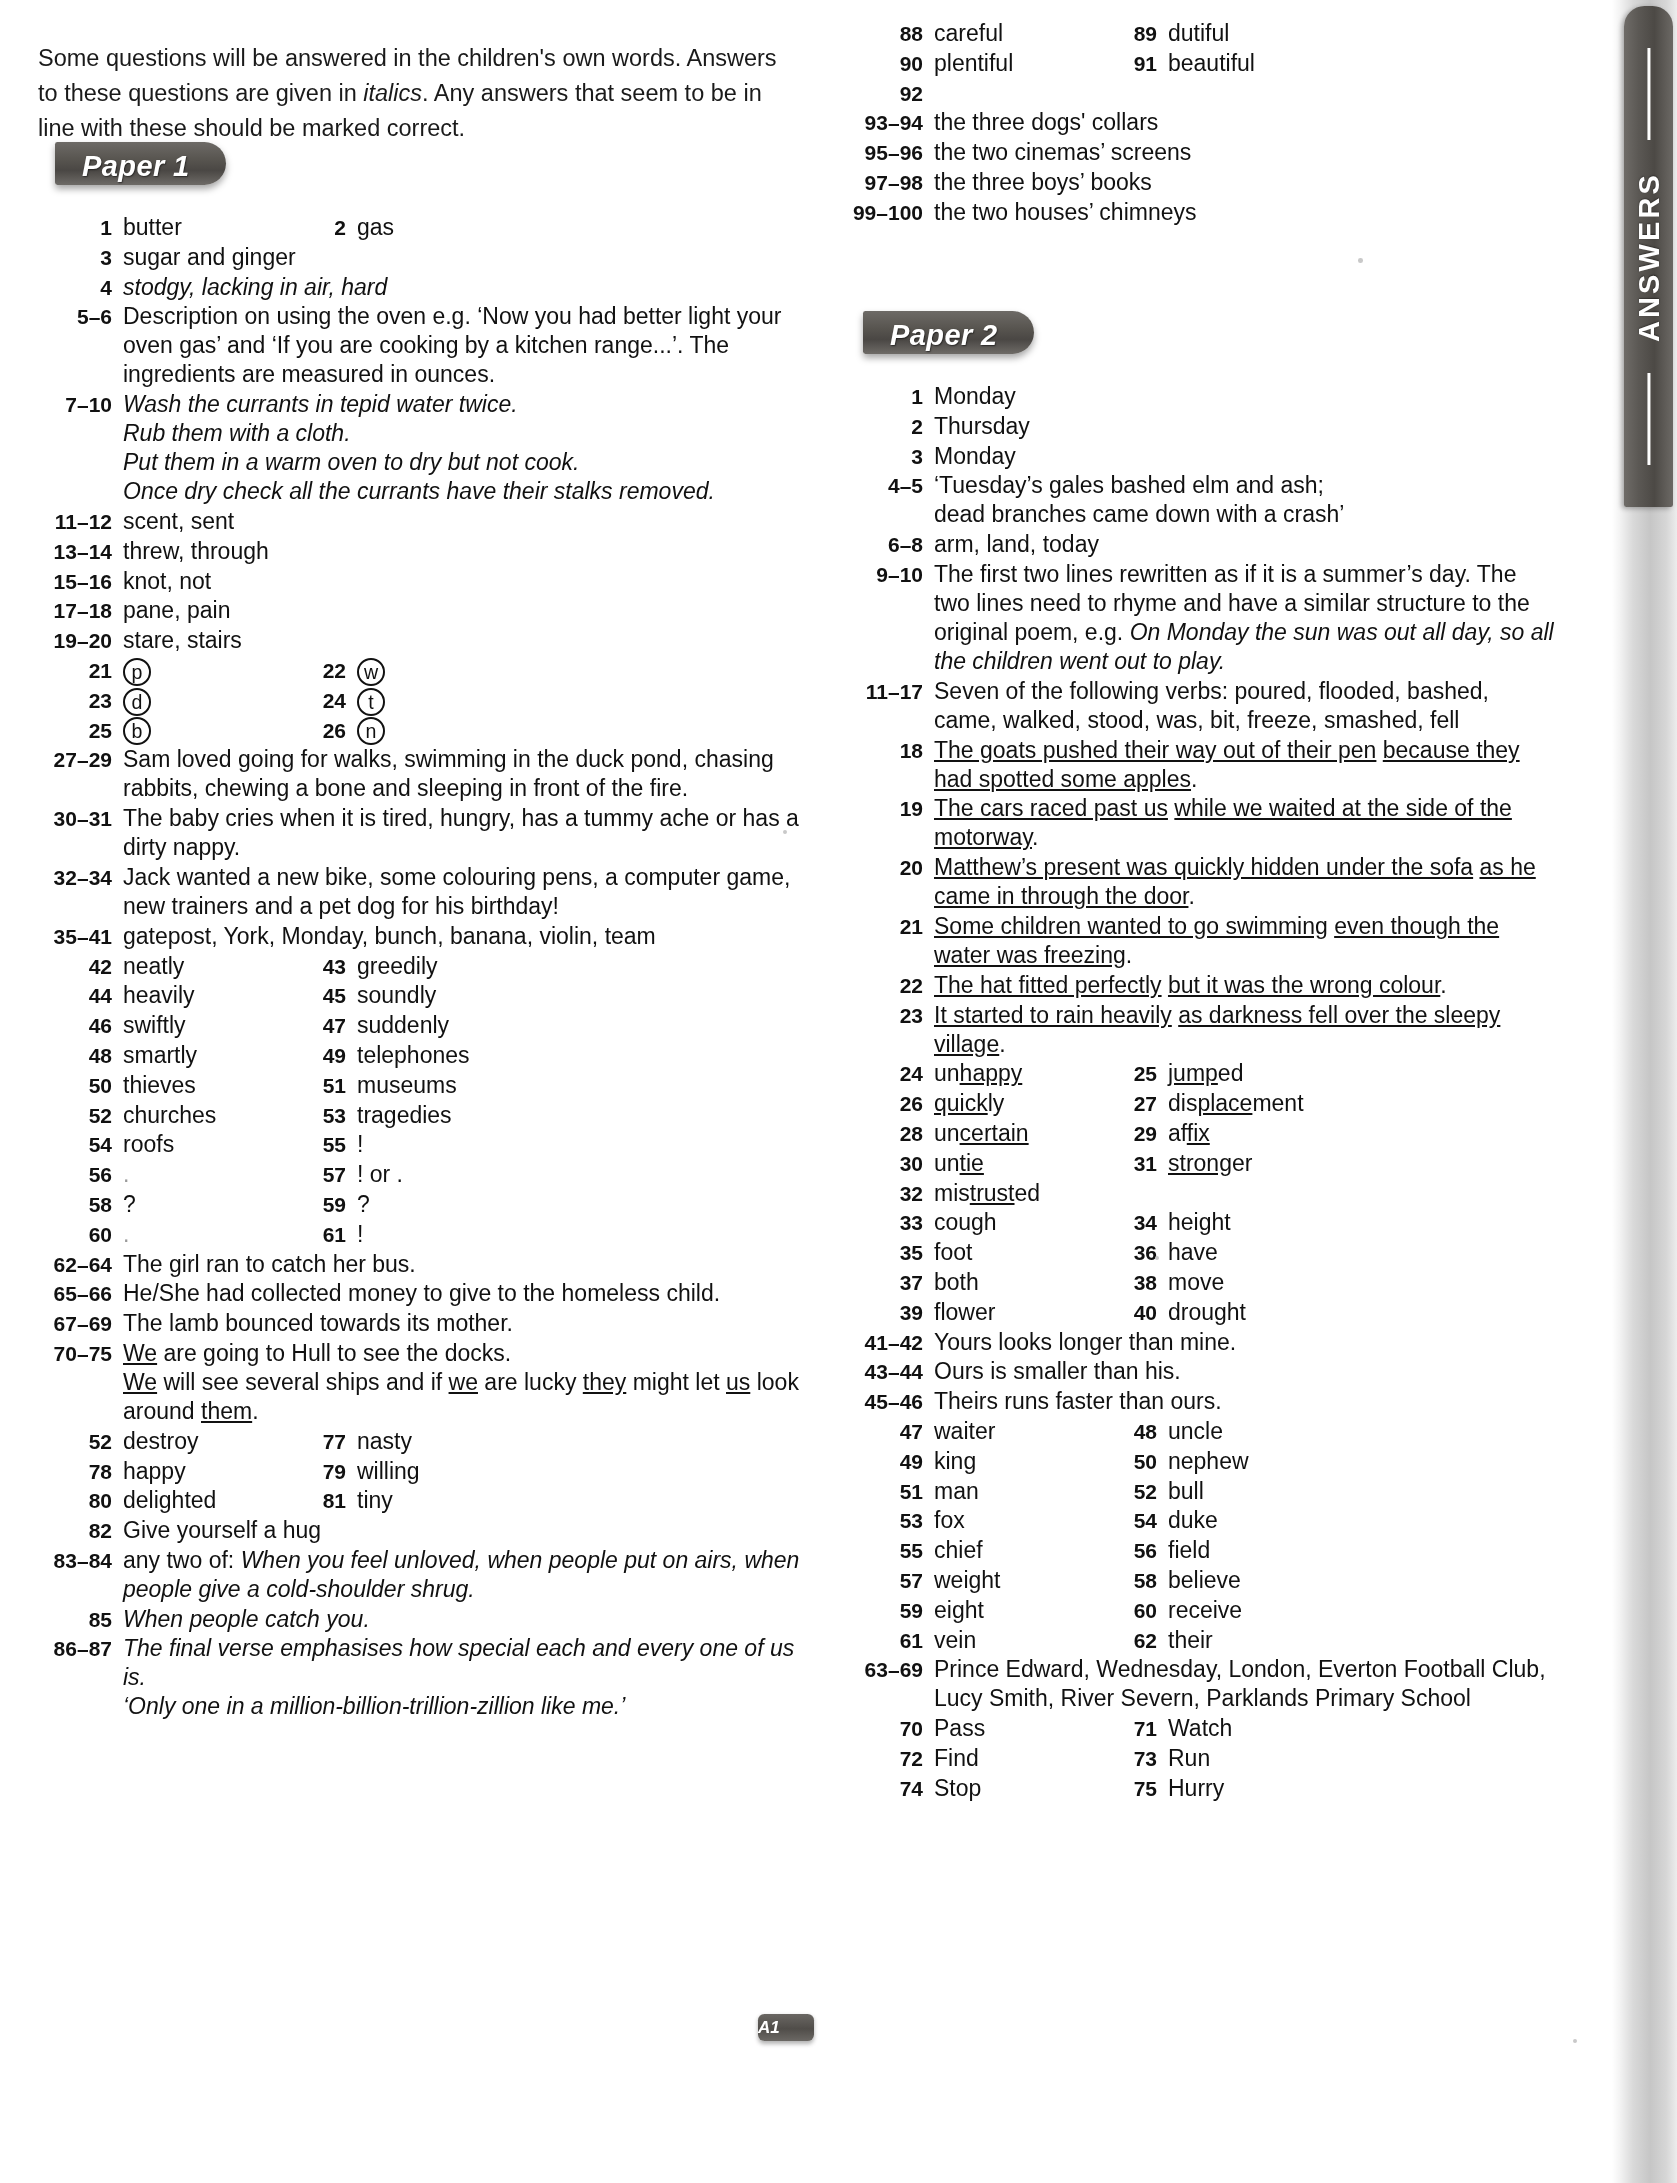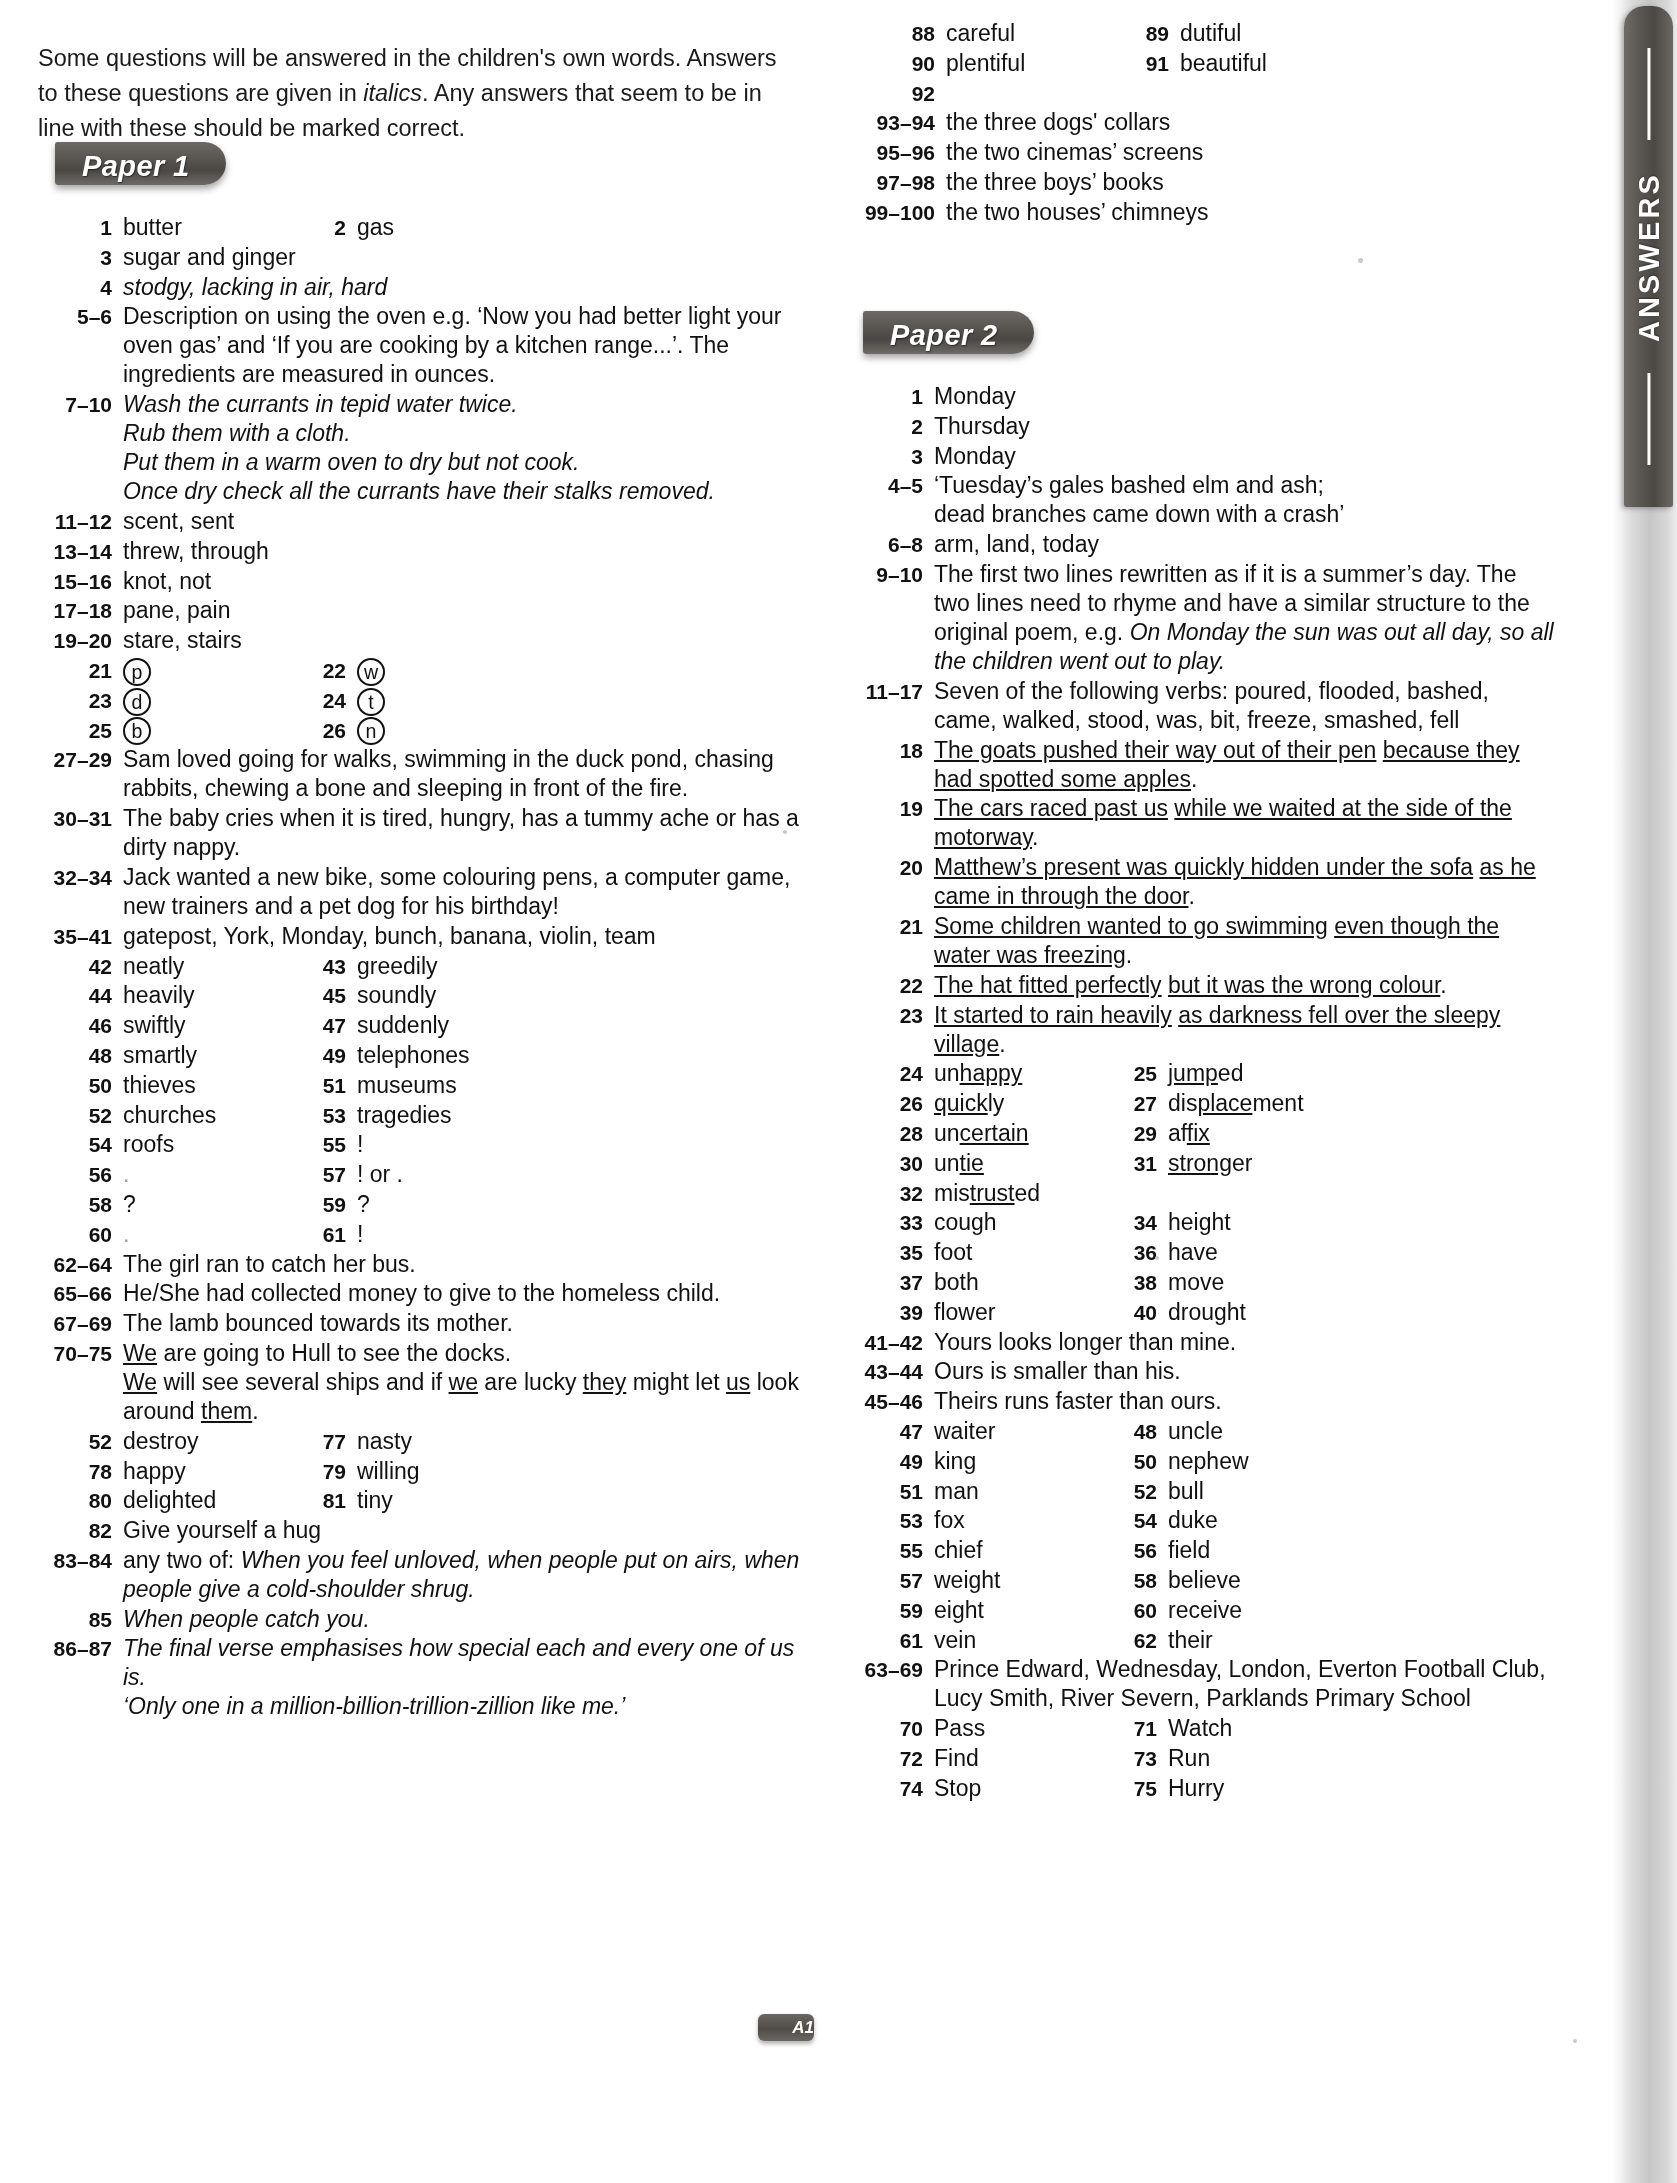--- a/index.html
+++ b/index.html
@@ -99,21 +99,21 @@
 
   
   .page-badge{
     position:absolute;
     left:758px;top:2014px;
     width:56px;height:27px;
     border-radius:6.3px;
     background:linear-gradient(180deg,#6a6763 0%,#504d49 55%,#6b6864 100%);
     color:#fff;
     font-size:17px;font-style:italic;font-weight:bold;
-    line-height:27px;text-align:right;
+    line-height:27px;text-align:left;
     box-shadow:0 2.3px 4.7px rgba(0,0,0,.3);
   }
 
   
   .edge-band{
     position:absolute;right:0;top:0;width:66px;height:2183px;
     background:linear-gradient(90deg,#ffffff 0%,#f3f3f3 12%,#d9d9d9 32%,#c6c6c6 58%,#d6d6d6 82%,#efefef 100%);
   }
   .answers-tab{
     position:absolute;
@@ -414,21 +414,21 @@
           <span class="ans it">When people catch you.</span>
         </div>
         <div class="row">
           <span class="num">86–87</span>
           <span class="ans it">The final verse emphasises how special each and every one of us is.<br>‘Only one in a million-billion-trillion-zillion like me.’</span>
         </div>
       </div>
   </div>
 
   <div class="col col-right">
-    <div id="p1cont" class="alist" style="position:absolute;left:12px;top:19px;width:705px;">
+    <div id="p1cont" class="alist" style="position:absolute;left:0;top:19px;width:705px;">
         <div class="row pair">
           <div class="half a">
             <span class="num">88</span>
             <span class="ans">careful</span>
           </div>
           <div class="half b">
             <span class="num b">89</span>
             <span class="ans">dutiful</span>
           </div>
         </div>

